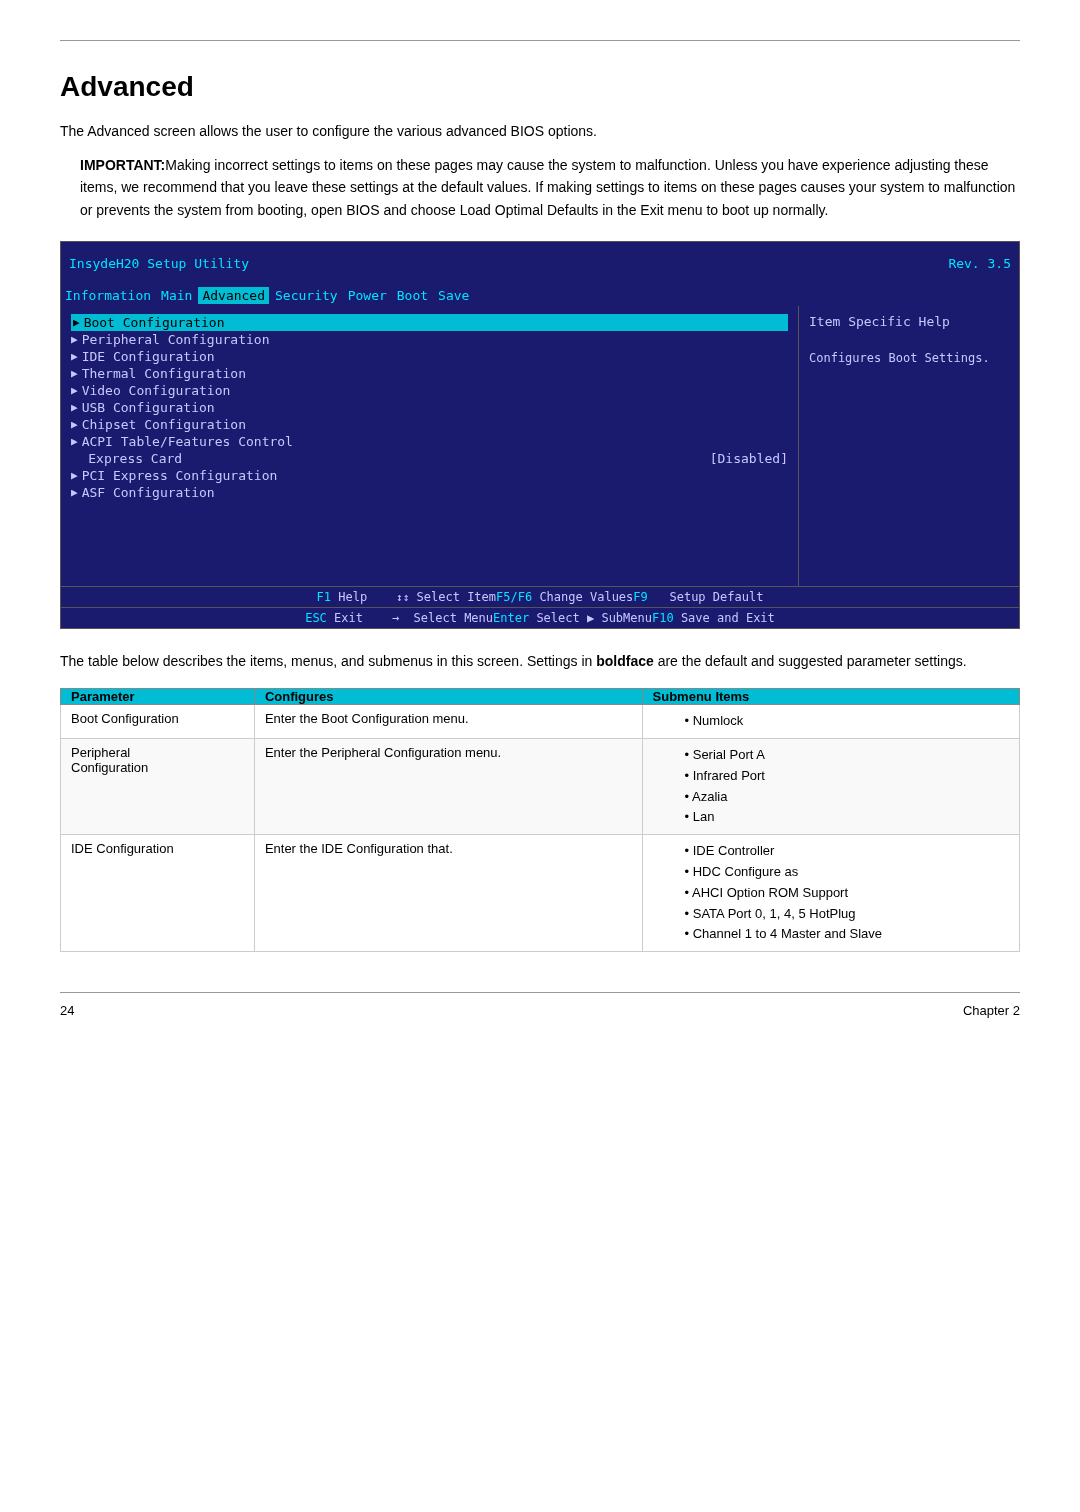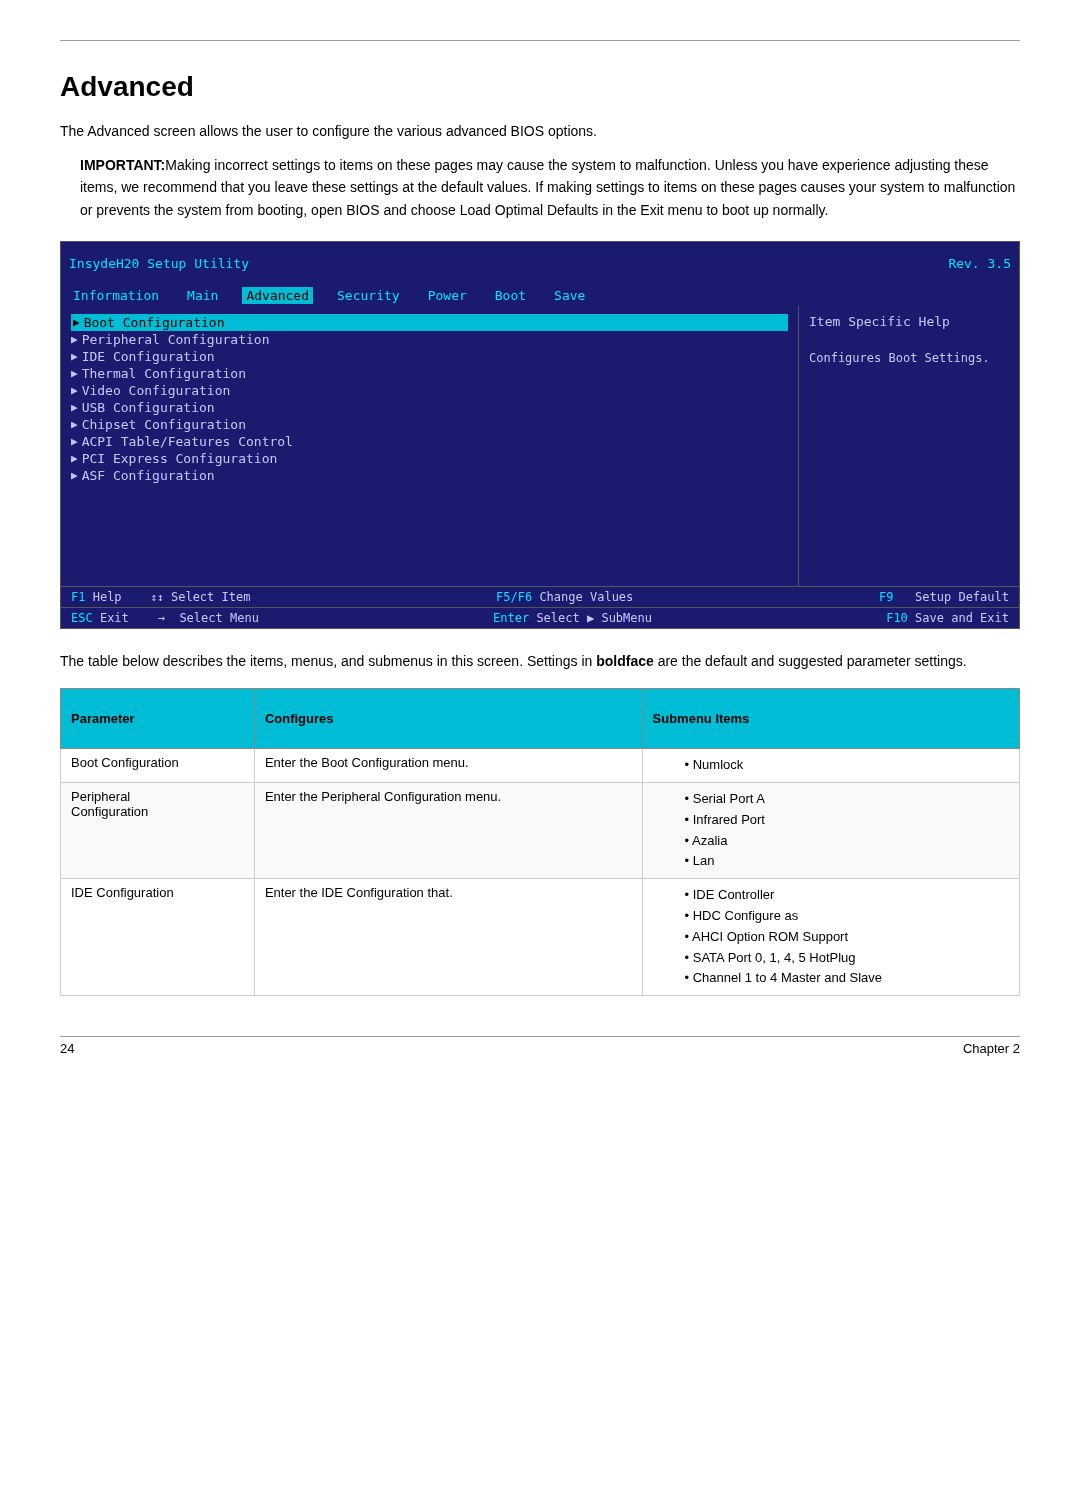--- a/index.html
+++ b/index.html
@@ -47,22 +47,22 @@
       background: #1a1a6e;
       display: flex;
       justify-content: space-between;
       padding: 14px 8px;
       color: #00e5ff;
       font-size: 13px;
     }
     .bios-menu-bar {
       background: #1a1a6e;
       display: flex;
-      gap: 20px;
-      padding: 2px 8px;
+      gap: 2px;
+      padding: 2px 0;
       color: #00e5ff;
     }
     .bios-menu-bar .menu-item {
       padding: 1px 4px;
       cursor: pointer;
     }
     .bios-menu-bar .menu-item.active {
       background: #00bcd4;
       color: #000;
     }
@@ -112,21 +112,21 @@
     }
     .help-text {
       color: #c8c8ff;
       font-size: 12px;
       line-height: 1.5;
     }
     .bios-footer {
       background: #1a1a6e;
       border-top: 1px solid #555;
       display: flex;
-      justify-content: space-between;
+      justify-content: center;
       padding: 3px 10px;
       color: #c8c8ff;
       font-size: 12px;
       font-family: monospace;
     }
     .bios-footer .key {
       color: #00e5ff;
     }
 
     
@@ -139,21 +139,21 @@
     .param-table {
       width: 100%;
       border-collapse: collapse;
       margin-bottom: 30px;
       font-size: 13px;
     }
     .param-table th {
       background: #00bcd4;
       color: #000;
       font-weight: bold;
-      padding: 22px 10px;
+      padding: 0 10px;
       border: 1px solid #888;
       text-align: left;
       margin-left: 20px;
     }
     .param-table td {
       padding: 6px 10px;
       border: 1px solid #ccc;
       vertical-align: top;
     }
     .param-table tr:nth-child(even) td {
@@ -169,21 +169,21 @@
     }
     .param-table .bullet-list li {
       line-height: 1.6;
     }
     .page-footer {
       display: flex;
       justify-content: space-between;
       font-size: 13px;
       margin-top: 40px;
       border-top: 1px solid #999;
-      padding-top: 4px;
+      padding-top: 10px;
     }
   </style>
 </head>
 <body>
 
 <div class="top-divider"></div>
 
 <h1>Advanced</h1>
 
 <p class="intro-text">The Advanced screen allows the user to configure the various advanced BIOS options.</p>
@@ -235,20 +235,25 @@
         <span class="arrow">▶</span>
         <span>USB Configuration</span>
       </div>
       <div class="bios-item">
         <span class="arrow">▶</span>
         <span>Chipset Configuration</span>
       </div>
       <div class="bios-item">
         <span class="arrow">▶</span>
         <span>ACPI Table/Features Control</span>
+      </div>
+      <div class="bios-item">
+        <span class="arrow">&nbsp;&nbsp;</span>
+        <span>Express Card</span>
+        <span class="value">[Disabled]</span>
       </div>
       <div class="bios-item">
         <span class="arrow">▶</span>
         <span>PCI Express Configuration</span>
       </div>
       <div class="bios-item">
         <span class="arrow">▶</span>
         <span>ASF Configuration</span>
       </div>
     </div>

